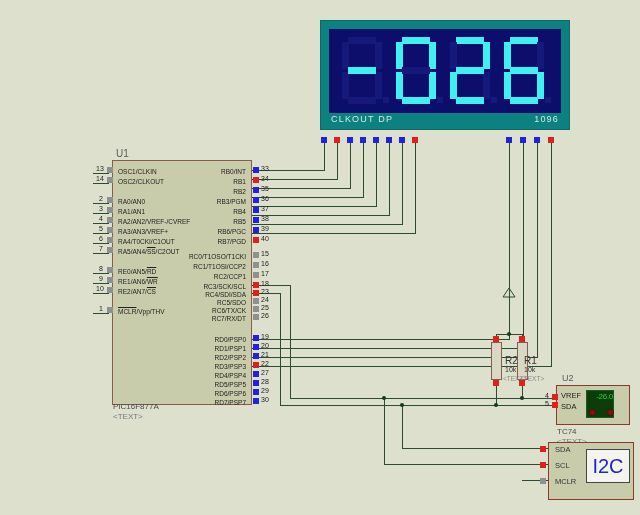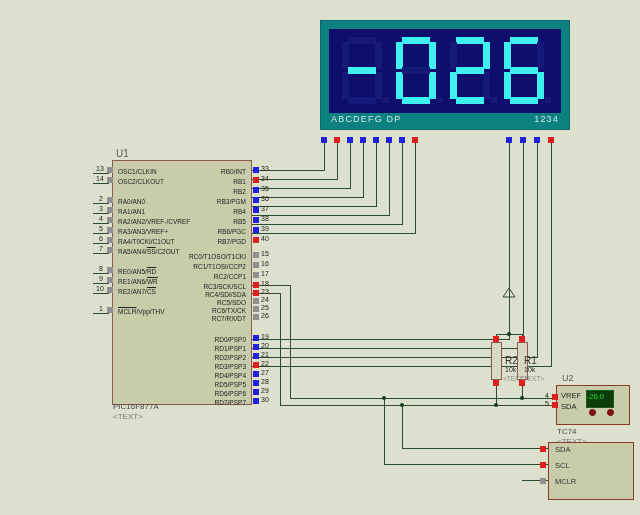--- a/index.html
+++ b/index.html
@@ -84,24 +84,24 @@
 
   
   #vcc-sym{left:502px;top:288px;width:14px;height:10px;}
 
   
   #u2-body{left:556px;top:385px;width:74px;height:40px;background:#c9ccab;border:1px solid #8a3a2a;box-sizing:border-box;}
   #u2-ref{left:562px;top:373px;font-size:9px;color:#5a5a5a;}
   #u2-name{left:557px;top:427px;font-size:8px;color:#4a4a4a;}
   #u2-text{left:557px;top:437px;font-size:8px;color:#7a7a7a;}
   .u2pin{position:absolute;font-size:7.5px;color:#222;}
-  #tc74-readout{position:absolute;left:586px;top:390px;width:28px;height:18px;
+  #tc74-readout{position:absolute;left:586px;top:390px;width:28px;height:28px;
       background:#0a3d0a;border:1px solid #1a5a1a;box-sizing:border-box;
       color:#2ad02a;font-size:8px;font-family:"Liberation Sans", sans-serif;
-      text-align:left;line-height:11px;letter-spacing:-0.3px;}
+      text-align:right;line-height:11px;letter-spacing:-0.3px;}
   .led-dot{position:absolute;width:7px;height:7px;border-radius:50%;background:#8a1010;border:1px solid #5a0808;box-sizing:border-box;}
 
   
   #i2c-body{left:548px;top:442px;width:86px;height:58px;background:#c9ccab;border:1px solid #8a3a2a;box-sizing:border-box;}
   .i2cpin{position:absolute;font-size:7.5px;color:#333;}
   #i2c-logo{position:absolute;left:586px;top:449px;width:44px;height:34px;
      background:#f4f5ee;border:1px solid #444;box-sizing:border-box;
      color:#2424c8;font-size:20px;text-align:center;line-height:32px;
      font-family:"Liberation Sans", sans-serif;}
 </style>
@@ -216,22 +216,22 @@
         <div class="seg seg-off sB"></div>
         <div class="seg sC"></div>
         <div class="seg sD"></div>
         <div class="seg sE"></div>
         <div class="seg sF"></div>
         <div class="seg sG"></div>
         <div class="seg seg-off sDP"></div>
       </div>
 
     </div>
-    <div id="display-pinlabels-left">ABCDEFG  DP</div>
-    <div id="display-pinlabels-right">1234</div>
+    <div id="display-pinlabels-left">CLKOUT  DP</div>
+    <div id="display-pinlabels-right">1096</div>
   </div>
 
   <div class="pin-sq pin-blue abs" style="left:321px;top:137px;"></div>
   <div class="pin-sq pin-red abs" style="left:334px;top:137px;"></div>
   <div class="pin-sq pin-blue abs" style="left:347px;top:137px;"></div>
   <div class="pin-sq pin-blue abs" style="left:360px;top:137px;"></div>
   <div class="pin-sq pin-blue abs" style="left:373px;top:137px;"></div>
   <div class="pin-sq pin-blue abs" style="left:386px;top:137px;"></div>
   <div class="pin-sq pin-blue abs" style="left:399px;top:137px;"></div>
   <div class="pin-sq pin-red abs" style="left:412px;top:137px;"></div>
@@ -434,14 +434,15 @@
   <div class="led-dot abs" style="left:589px;top:409px;"></div>
   <div class="led-dot abs" style="left:607px;top:409px;"></div>
 
   <div id="i2c-body" class="abs"></div>
   <div class="i2cpin abs" style="left:555px;top:445px;">SDA</div>
   <div class="i2cpin abs" style="left:555px;top:461px;">SCL</div>
   <div class="i2cpin abs" style="left:555px;top:477px;">MCLR</div>
   <div class="pin-sq pin-red abs" style="left:540px;top:446px;"></div>
   <div class="pin-sq pin-red abs" style="left:540px;top:462px;"></div>
   <div class="pin-sq pin-grey abs" style="left:540px;top:478px;"></div>
+  <div id="i2c-logo">I2C</div>
 
 </div>
 
 </body></html>

